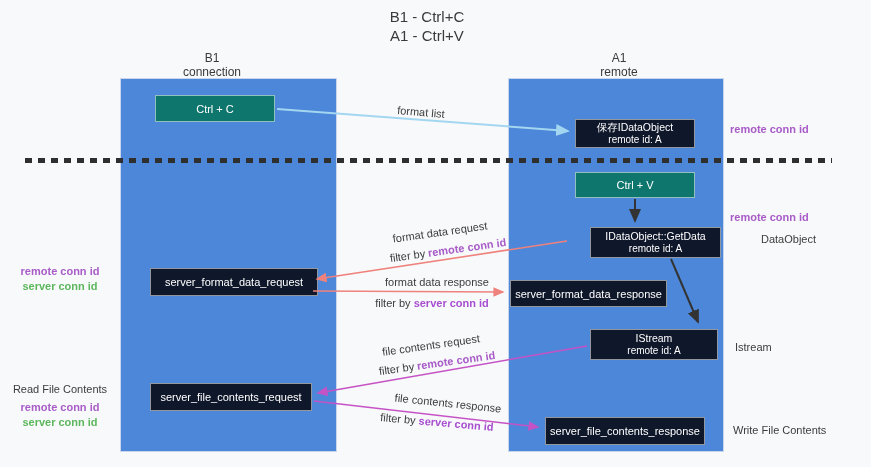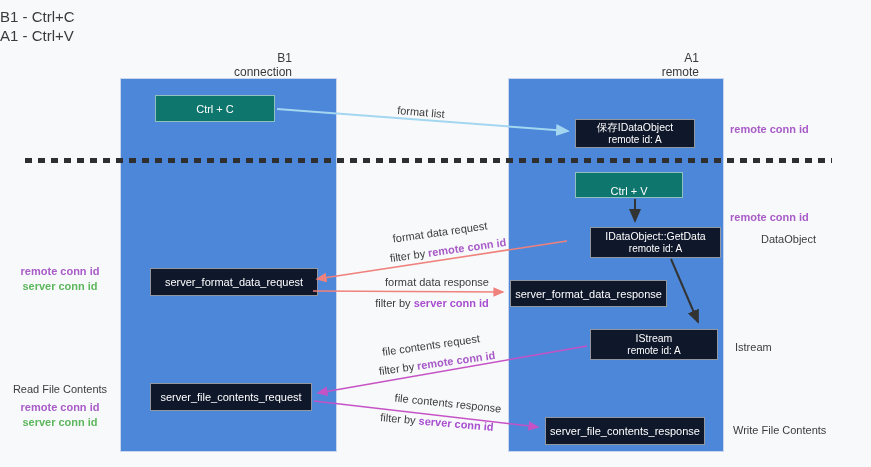--- a/index.html
+++ b/index.html
@@ -6,24 +6,24 @@
   body{
     font-family:"Liberation Sans", sans-serif;
     background:#f8f9fa;
     width:871px;height:467px;
     position:relative;overflow:hidden;
     color:#3c3c3c;
   }
   .canvas{position:absolute;inset:0;width:871px;height:467px;}
   .title{
     position:absolute;left:0;top:7px;width:854px;
-    font-size:15px;line-height:19px;color:#3a3a3a;
+    text-align:center;font-size:15px;line-height:19px;color:#3a3a3a;
   }
   .lane-header{
-    position:absolute;top:51px;width:160px;text-align:right;
+    position:absolute;top:51px;width:160px;text-align:center;
     font-size:12px;line-height:14px;color:#3a3a3a;
   }
   .lane-header.left{left:132px;}
   .lane-header.right{left:539px;}
   .panel{
     position:absolute;top:78px;height:372px;width:215px;
     background:#4d87d9;border:1px solid #c9d6ee;
   }
   .panel.left{left:120px;}
   .panel.right{left:508px;width:214px;}
@@ -82,21 +82,21 @@
 
   <div class="node green" style="left:155px;top:95px;width:120px;height:27px;">
     <span>Ctrl + C</span>
   </div>
 
   <div class="node orange" style="left:575px;top:119px;width:120px;height:29px;">
     <span class="l1">保存IDataObject</span>
     <span class="l2">remote id: A</span>
   </div>
 
-  <div class="node green" style="left:575px;top:172px;width:108px;height:26px;justify-content:flex-end;">
+  <div class="node green" style="left:575px;top:172px;width:120px;height:26px;">
     <span>Ctrl + V</span>
   </div>
 
   <div class="node orange" style="left:590px;top:227px;width:131px;height:31px;">
     <span class="l1">IDataObject::GetData</span>
     <span class="l2">remote id: A</span>
   </div>
 
   <div class="node orange" style="left:150px;top:268px;width:168px;height:28px;">
     <span>server_format_data_request</span>

